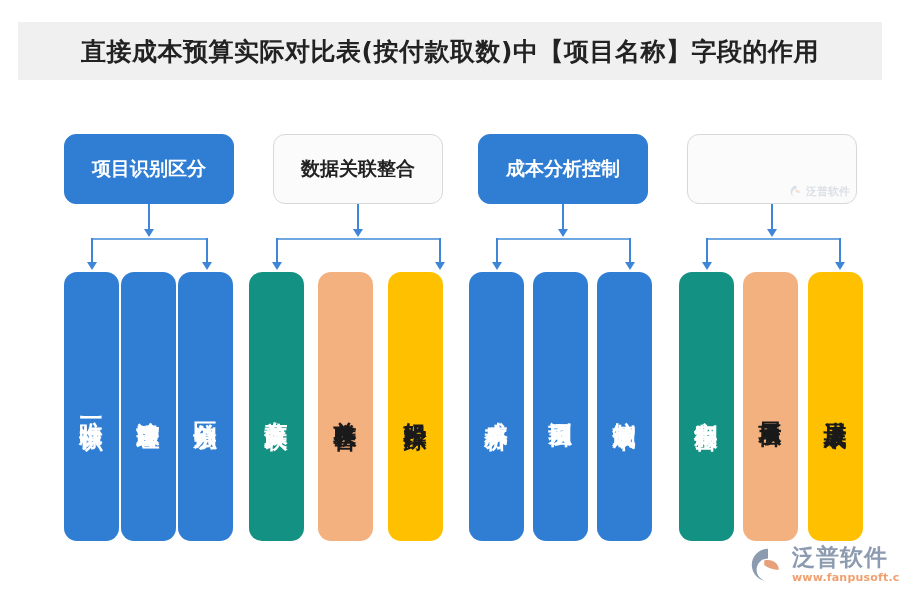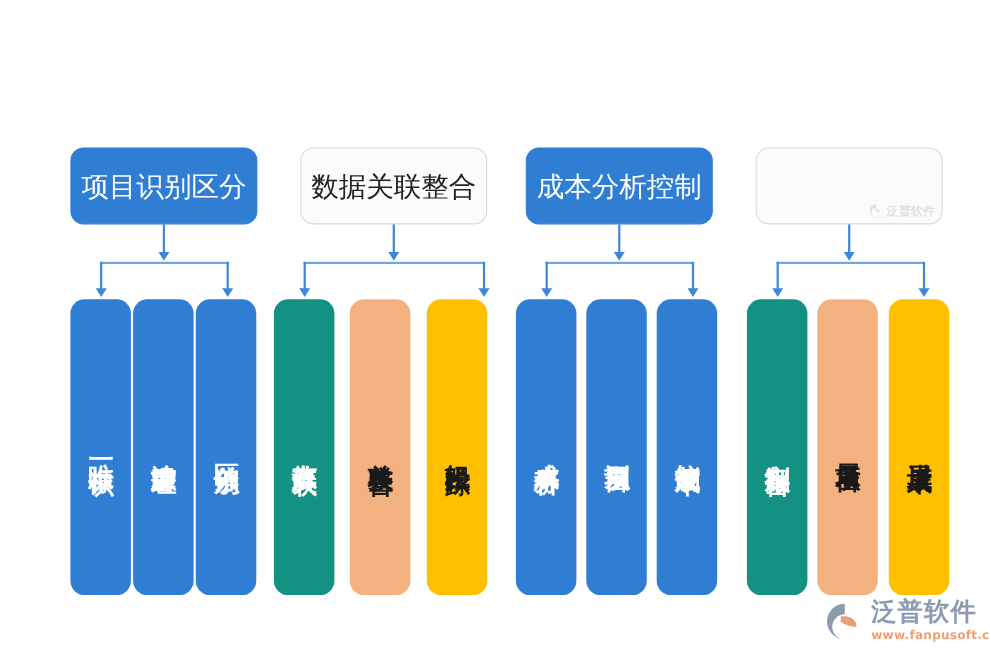--- a/index.html
+++ b/index.html
@@ -47,22 +47,22 @@
   }
   .hdr-box.filled {
     background: #2f7ed4;
     border: 1px solid #2f7ed4;
   }
   .hdr-box.outline {
     background: #fbfbfb;
     border: 1px solid #d8d8d8;
   }
   .hdr-label {
-    font-size: 25px;
-    font-weight: normal;
+    font-size: 19px;
+    font-weight: bold;
     white-space: nowrap;
   }
   .hdr-box.filled .hdr-label { color: #ffffff; }
   .hdr-box.outline .hdr-label { color: #222222; }
 
   .hdr-watermark {
     position: absolute;
     right: 6px; bottom: 4px;
     display: flex;
     align-items: center;
@@ -148,20 +148,23 @@
     color: #f0a070;
     letter-spacing: 0.2px;
     margin-top: 3px;
   }
 </style>
 </head>
 <body>
 
 <div id="stage">
 
+  <div id="title-banner">
+    <div id="title-text">直接成本预算实际对比表(按付款取数)中【项目名称】字段的作用</div>
+  </div>
 
   <div class="hdr-box filled" style="left:64px;">
     <span class="hdr-label">项目识别区分</span>
   </div>
 
   <div class="hdr-box outline" style="left:273px;">
     <span class="hdr-label">数据关联整合</span>
   </div>
 
   <div class="hdr-box filled" style="left:478px;">

